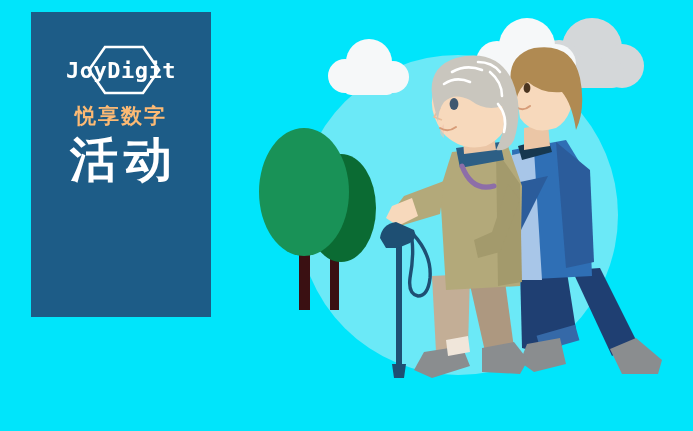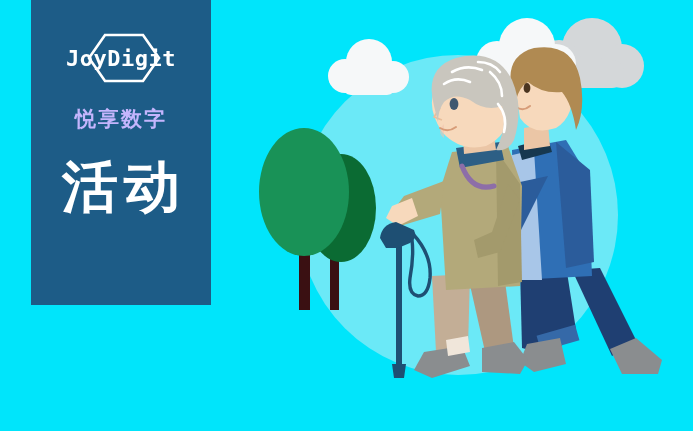--- a/index.html
+++ b/index.html
@@ -9,46 +9,46 @@
     width:693px;height:431px;
     overflow:hidden;
     background:#00E5FB;
   }
   
   #art{position:absolute;inset:0;}
   #art svg{display:block;width:693px;height:431px;}
 
   
   #panel{
-    position:absolute;left:31px;top:0;width:180px;height:305px;
+    position:absolute;left:31px;top:12px;width:180px;height:305px;
     background:#1D5C87;
     display:flex;flex-direction:column;align-items:center;
     z-index:5;
   }
   #brand{margin-top:32px;display:flex;flex-direction:column;align-items:center;}
   #logomark{position:relative;width:132px;height:52px;}
   #logomark svg{position:absolute;left:0;top:0;}
   #wordmark{
     position:absolute;left:0;top:0;width:132px;height:52px;
     display:flex;align-items:center;justify-content:center;
     color:#ffffff;
     font-family:"DejaVu Sans Mono","Liberation Mono",monospace;
     font-size:22px;font-weight:bold;letter-spacing:0.5px;
     white-space:nowrap;
   }
   #subbrand{
-    margin-top:21px;color:#c4b5fd;
+    margin-top:6px;color:#fdba74;
     font-family:"DejaVu Sans","Liberation Sans",sans-serif;
     font-size:21px;font-weight:bold;letter-spacing:2px;
   }
   #headline{
-    margin-top:24px;
+    margin-top:4px;
     color:#ffffff;
     font-family:"DejaVu Sans","Liberation Sans",sans-serif;
-    font-size:56px;font-weight:bold;
+    font-size:48px;font-weight:bold;
     line-height:1.08;
     letter-spacing:6px;
     text-align:center;
     text-indent:6px;
   }
   #headline .ln{display:block;}
 </style>
 </head>
 <body>
 

